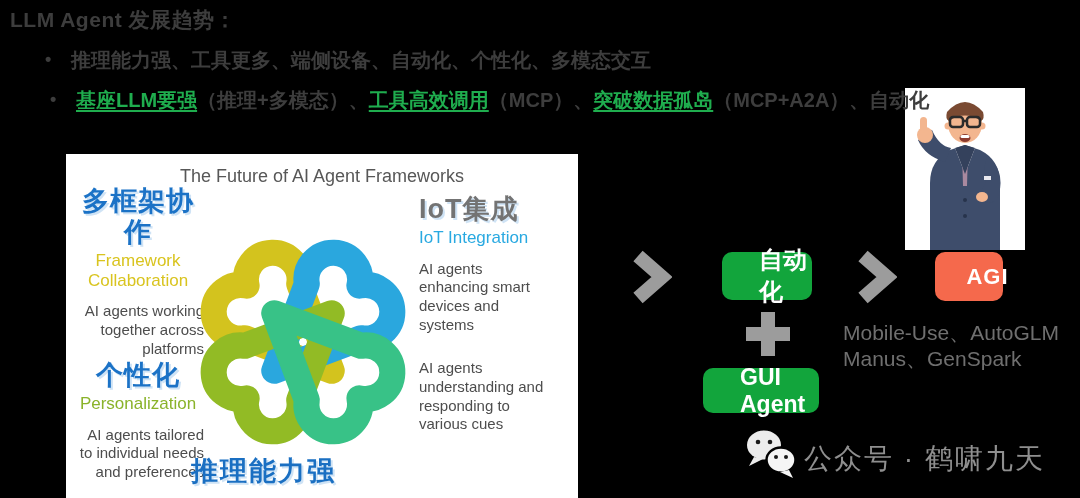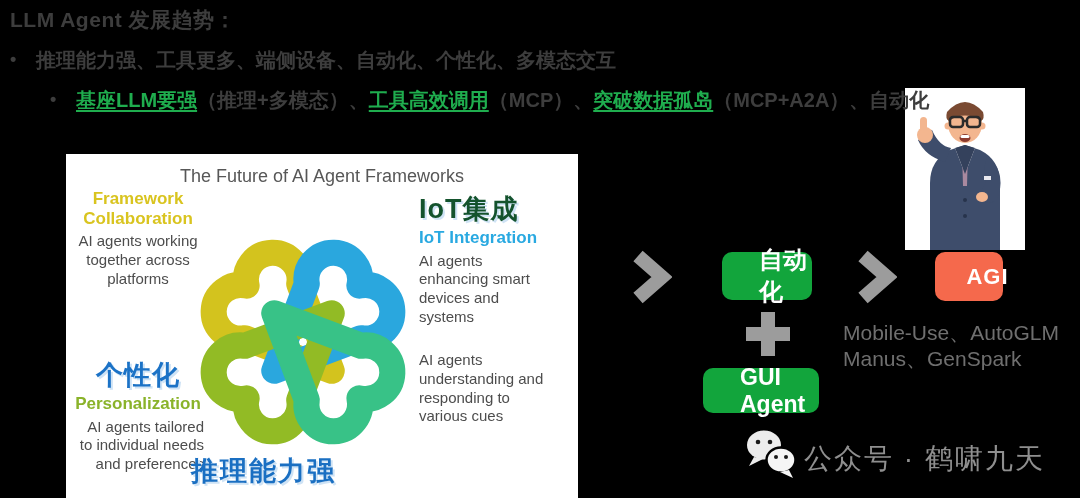--- a/index.html
+++ b/index.html
@@ -10,40 +10,40 @@
   }
   .abs { position:absolute; }
 
   
   .slide-title {
     left:10px; top:6px; font-size:21px; font-weight:700; color:#3d3d3d;
     letter-spacing:0.5px; z-index:3;
   }
   .bullet-row { left:10px; font-size:20px; font-weight:700; color:#3d3d3d; z-index:3; white-space:nowrap; }
   .bullet-row .dot { display:inline-block; width:26px; color:#3d3d3d; font-size:18px; vertical-align:2px; }
-  .b1 { top:47px; }
+  .b1 { top:47px;margin-left:35px; }
   .b2 { top:87px;margin-left:40px; }
   .seg-green { color:#1fad4e; text-decoration:underline; text-decoration-thickness:2px; text-underline-offset:3px; }
   .seg-plain { color:#3d3d3d; }
 
   
   .panel {
     left:66px; top:154px; width:512px; height:387px; background:#ffffff; z-index:2;
     color:#4d4d4d;
   }
   .panel-title { left:0; right:0; top:12px; text-align:center; font-size:18px; color:#575757; }
   .q { line-height:1.15; }
   .q .zh { font-size:27px; font-weight:700; color:#1b72c6; text-shadow:2px 2px 0 #cfe3f5; letter-spacing:1px; }
-  .q .en { font-size:17px; font-weight:700; line-height:1.15; margin-top:3px; }
-  .q .desc { font-size:15px; color:#4d4d4d; line-height:1.25; margin-top:4px; }
+  .q .en { font-size:17px; font-weight:400; line-height:1.15; margin-top:3px; }
+  .q .desc { font-size:15px; color:#4d4d4d; line-height:1.25; margin-top:12px; }
   .q-tl { left:6px;  top:32px;  width:132px; text-align:center; }
   .q-tl .en { color:#d9c41f; }
-  .q-tl .desc { }
+  .q-tl .desc { text-align:right; }
   .q-tr { left:353px; top:40px;  width:128px; text-align:left; }
-  .q-tr .zh { color:#14532d; }
+  .q-tr .zh { color:#737373; }
   .q-tr .en { color:#29a9e1; }
   .q-tr .desc { width:122px; }
   .q-bl { left:6px;  top:206px; width:132px; text-align:center; }
   .q-bl .en { color:#8ab32a; }
   .q-bl .desc { text-align:right; }
   .q-br { left:353px; top:193px; width:136px; text-align:left; }
   .q-br .en { color:#2fbd80; width:110px; }
   .q-br .desc { width:128px; }
   .center-label {
     left:125px; top:299px; width:224px; text-align:left;
@@ -84,20 +84,21 @@
   </div>
 
   <div class="abs bullet-row b2">
     <span class="dot">•</span><span class="seg-green">基座LLM要强</span><span class="seg-plain">（推理+多模态）、</span><span class="seg-green">工具高效调用</span><span class="seg-plain">（MCP）、</span><span class="seg-green">突破数据孤岛</span><span class="seg-plain">（MCP+A2A）、自动化</span>
   </div>
 
   <div class="abs panel">
     <div class="abs panel-title">The Future of AI Agent Frameworks</div>
 
     <div class="abs q q-tl">
+      <div class="zh">多框架协作</div>
       <div class="en">Framework Collaboration</div>
       <div class="desc">AI agents working together across platforms</div>
     </div>
 
     <div class="abs q q-tr">
       <div class="zh">IoT集成</div>
       <div class="en">IoT Integration</div>
       <div class="desc">AI agents enhancing smart devices and systems</div>
     </div>
 

